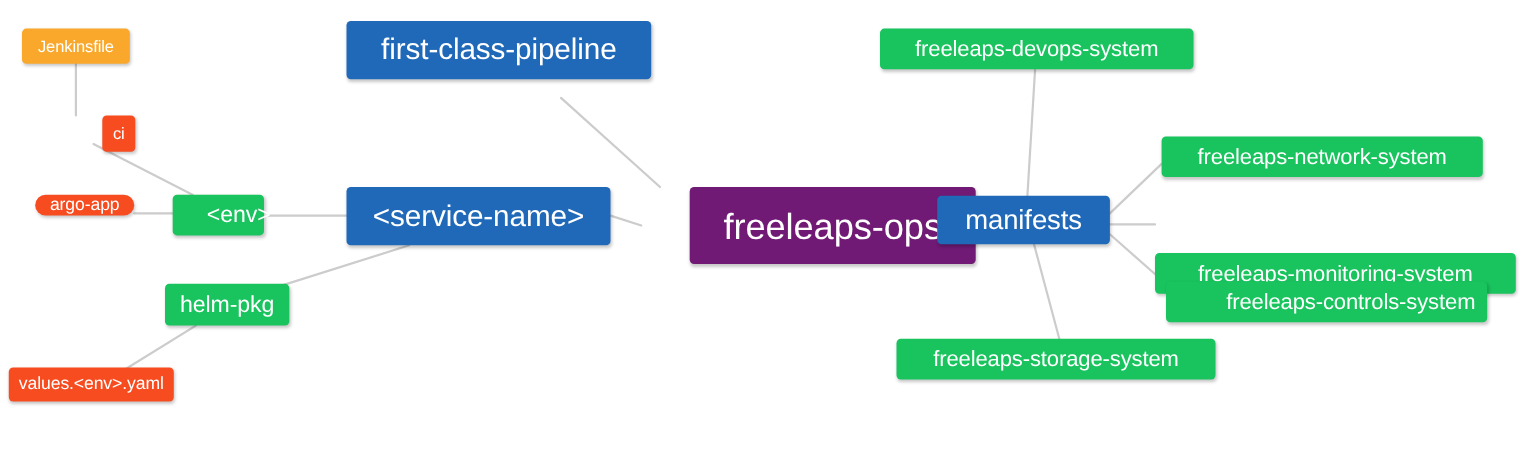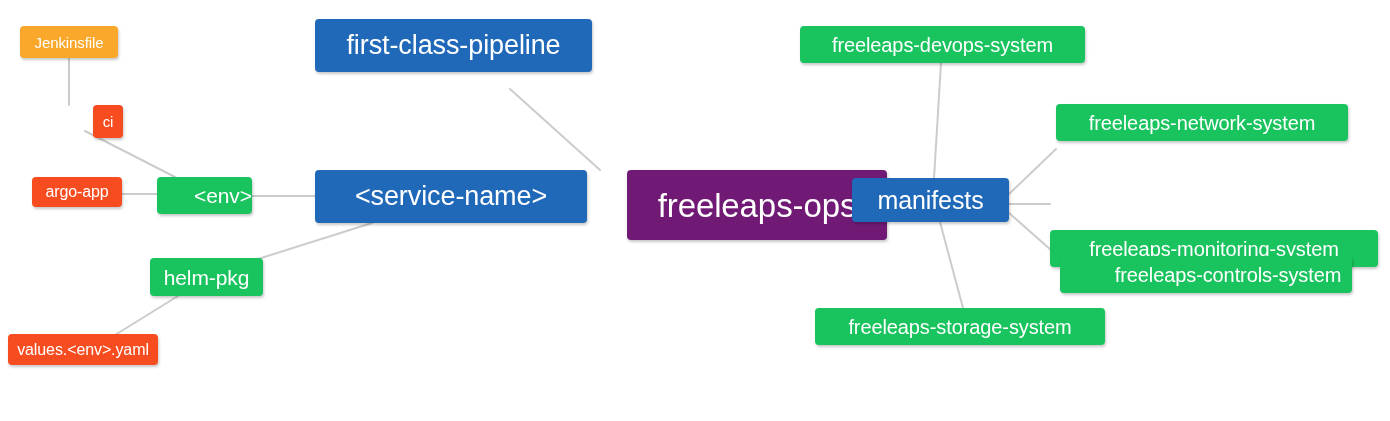--- a/index.html
+++ b/index.html
@@ -63,28 +63,28 @@
       <line x1="69" y1="105" x2="69" y2="58" stroke="#cccccc" stroke-width="2" stroke-linecap="round"></line>
       <line x1="178" y1="296" x2="115" y2="335" stroke="#cccccc" stroke-width="2" stroke-linecap="round"></line>
       <line x1="934" y1="178" x2="941" y2="63" stroke="#cccccc" stroke-width="2" stroke-linecap="round"></line>
       <line x1="1009" y1="194" x2="1056" y2="149" stroke="#cccccc" stroke-width="2" stroke-linecap="round"></line>
       <line x1="1009" y1="204" x2="1050" y2="204" stroke="#cccccc" stroke-width="2" stroke-linecap="round"></line>
       <line x1="1009" y1="213" x2="1060" y2="258" stroke="#cccccc" stroke-width="2" stroke-linecap="round"></line>
       <line x1="940" y1="222" x2="963" y2="308" stroke="#cccccc" stroke-width="2" stroke-linecap="round"></line>
     </svg>
   <div id="node-layer">
       <div class="node n-root" style="left: 583px; top: 170px; width: 260px; height: 70px; font-size: 33px;">freeleaps-ops</div>
-      <div class="node n-blue" style="left: 315px; top: 170px; width: 272px; height: 53px; font-size: 27px;">&lt;service-name&gt;</div>
+      <div class="node n-blue" style="left: 315px; top: 170px; width: 240px; height: 53px; font-size: 27px;">&lt;service-name&gt;</div>
       <div class="node n-blue" style="left: 315px; top: 19px; width: 277px; height: 53px; font-size: 27px;">first-class-pipeline</div>
       <div class="node n-blue" style="left: 852px; top: 178px; width: 157px; height: 44px; font-size: 25px;">manifests</div>
-      <div class="node n-green" style="left: 157px; top: 177px; width: 95px; height: 37px; font-size: 21px; padding-left: 37px;">&lt;env&gt;</div>
+      <div class="node n-green" style="left: 157px; top: 177px; width: 83px; height: 37px; font-size: 21px; padding-left: 37px;">&lt;env&gt;</div>
       <div class="node n-green" style="left: 150px; top: 258px; width: 113px; height: 38px; font-size: 21px;">helm-pkg</div>
       <div class="node n-orange" style="left: 20px; top: 26px; width: 98px; height: 32px; font-size: 15px;">Jenkinsfile</div>
       <div class="node n-red" style="left: 55px; top: 105px; width: 30px; height: 33px; font-size: 15px; margin-left: 38px;">ci</div>
-      <div class="node n-red" style="left: 32px; top: 177px; width: 90px; height: 30px; font-size: 16px;">argo-app</div>
+      <div class="node n-red" style="left: 32px; top: 177px; width: 90px; height: 19px; font-size: 16px; border-radius: 12px;">argo-app</div>
       <div class="node n-red" style="left: 8px; top: 334px; width: 150px; height: 31px; font-size: 16px;">values.&lt;env&gt;.yaml</div>
       <div class="node n-green" style="left: 800px; top: 26px; width: 285px; height: 37px; font-size: 20px;">freeleaps-devops-system</div>
-      <div class="node n-green" style="left: 1056px; top: 104px; width: 292px; height: 37px; font-size: 20px;">freeleaps-network-system</div>
+      <div class="node n-green" style="left: 1056px; top: 124px; width: 292px; height: 37px; font-size: 20px;">freeleaps-network-system</div>
       <div class="node n-green" style="left: 1050px; top: 186px; width: 328px; height: 37px; font-size: 20px; margin-top: 44px;">freeleaps-monitoring-system</div>
       <div class="node n-green" style="left: 1060px; top: 256px; width: 292px; height: 37px; font-size: 20px; padding-left: 44px;">freeleaps-controls-system</div>
       <div class="node n-green" style="left: 815px; top: 308px; width: 290px; height: 37px; font-size: 20px;">freeleaps-storage-system</div>
     </div>
 </div>
 
 </body></html>

